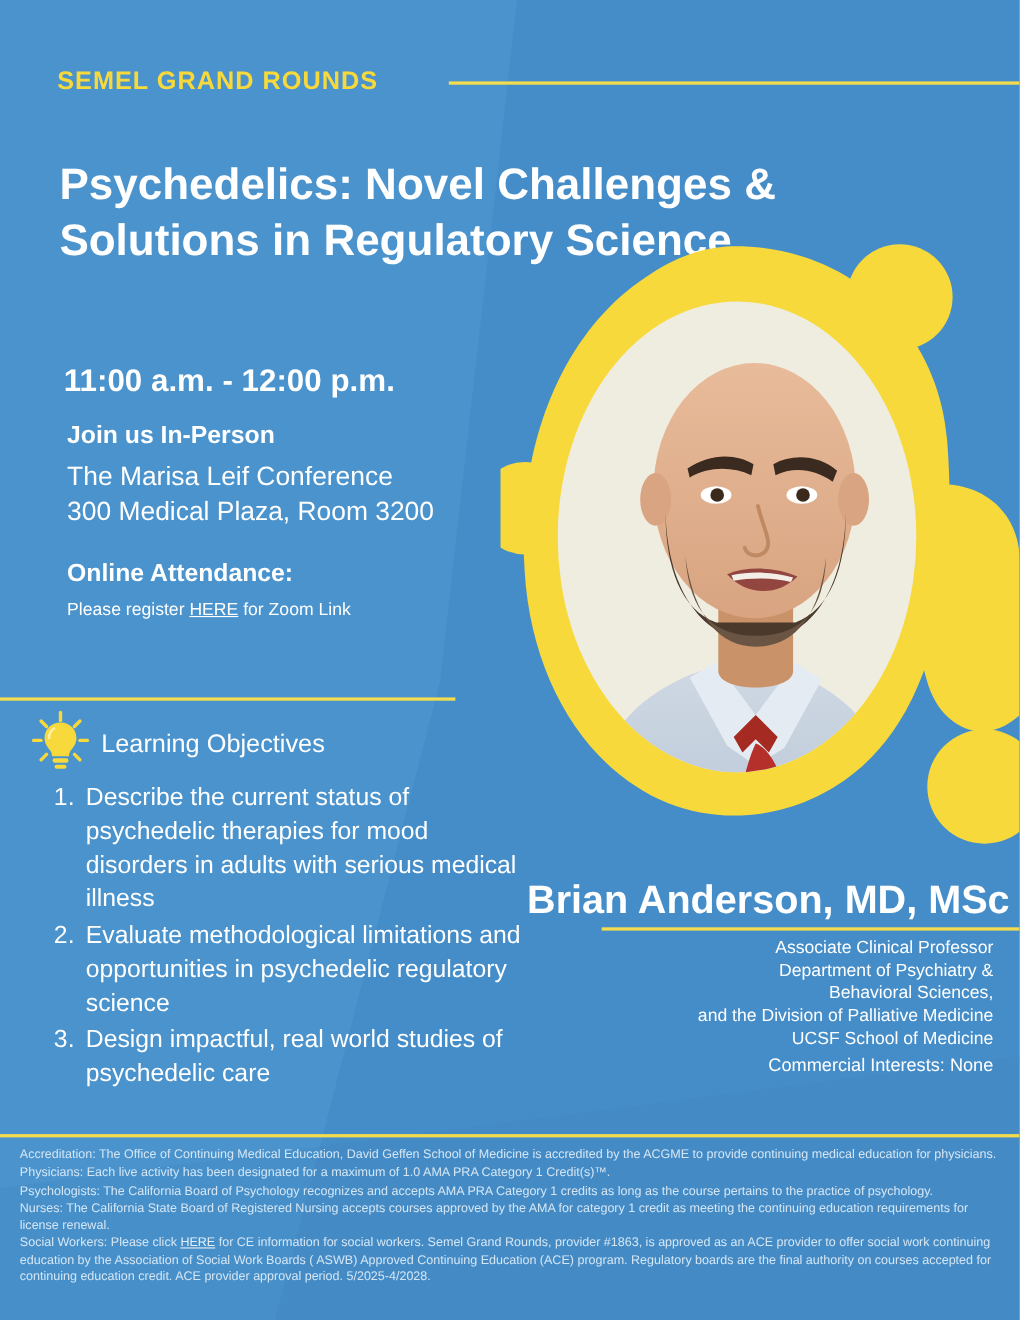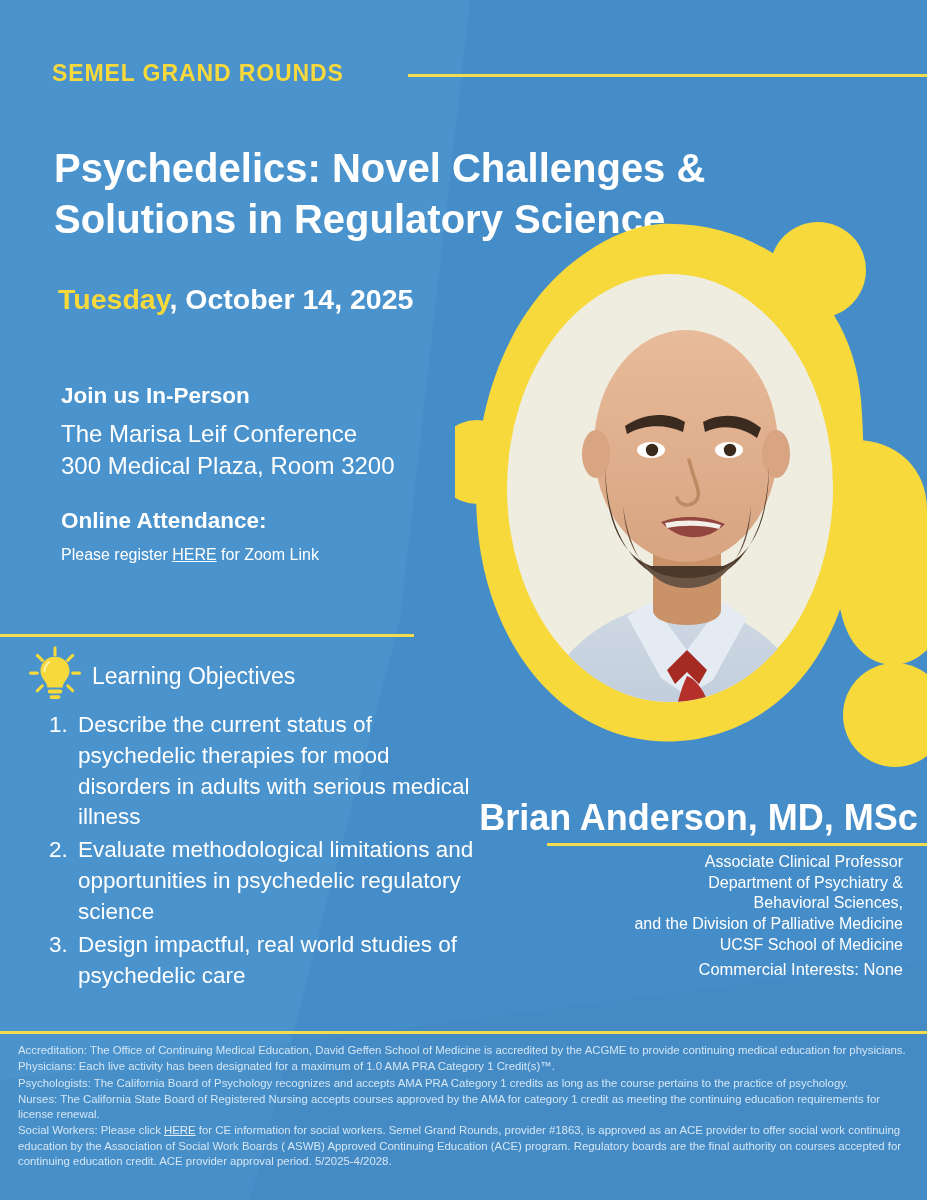--- a/index.html
+++ b/index.html
@@ -250,23 +250,21 @@
   <div class="bg-base"></div>
   <svg class="bg-diag" viewBox="0 0 927 1200" preserveAspectRatio="none">
     <polygon points="470,0 927,0 927,1200 250,1200 400,620" fill="#4189c4" opacity="0.55"></polygon>
     <polygon points="0,1080 927,960 927,1200 0,1200" fill="#4189c4" opacity="0.35"></polygon>
   </svg>
 
   <div class="rule-top"></div>
   <div class="eyebrow">SEMEL GRAND ROUNDS</div>
   <h1 class="headline">Psychedelics: Novel Challenges &amp; Solutions in Regulatory Science</h1>
 
-  <div class="dateline">
-    <span class="dow">Tuesday</span><span>, October 14, 2025</span>
-  </div>
+  <div class="timeline-txt">11:00 a.m. - 12:00 p.m.</div>
 
   <div class="inperson-head">Join us In-Person</div>
   <div class="inperson-lines">
     <div>The Marisa Leif Conference</div>
     <div>300 Medical Plaza, Room 3200</div>
   </div>
 
   <div class="online-head">Online Attendance:</div>
   <div class="online-body"><span>Please register </span><a class="lnk" href="#">HERE</a><span> for Zoom Link</span></div>
 

